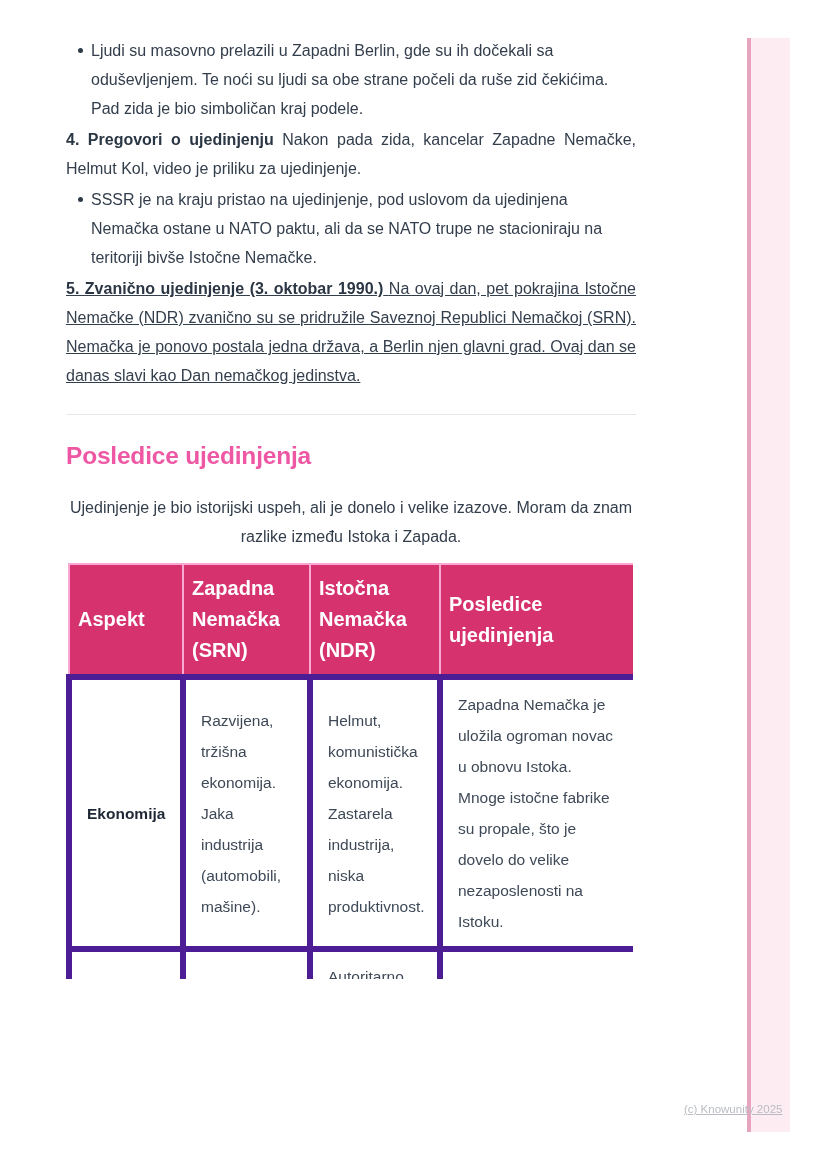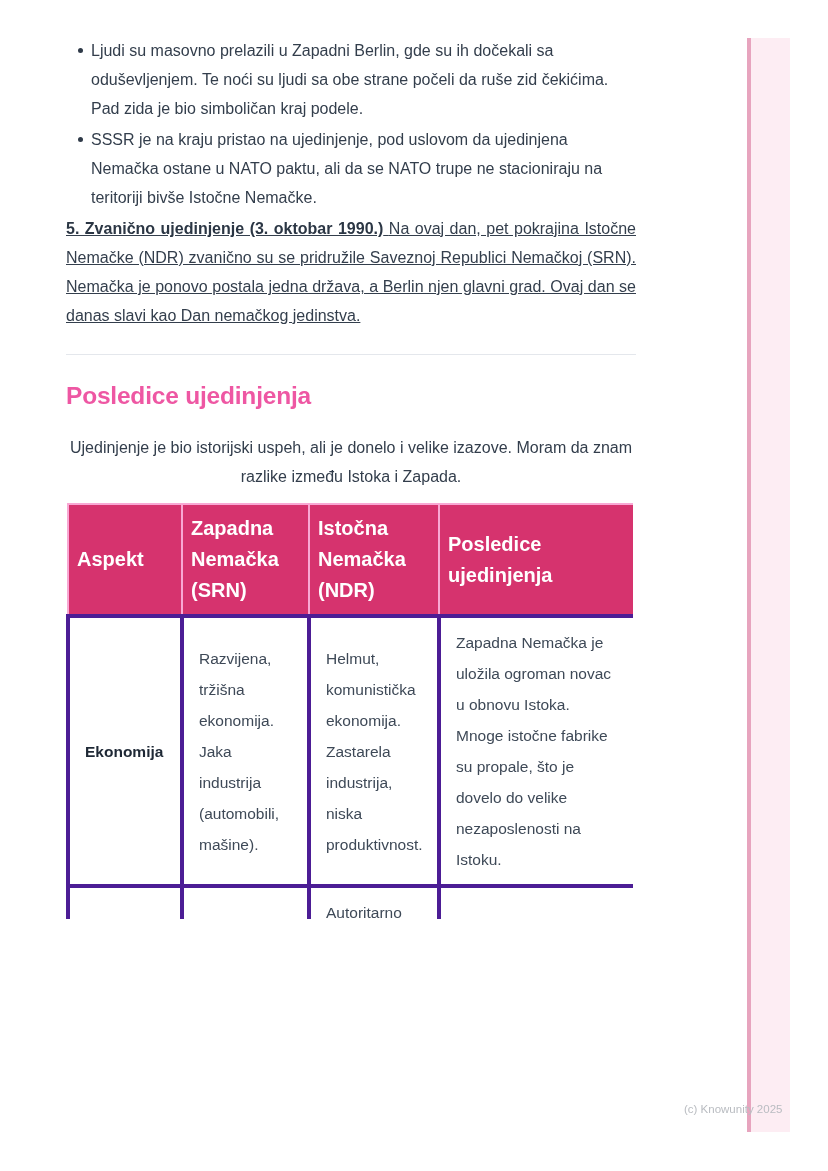--- a/index.html
+++ b/index.html
@@ -68,55 +68,60 @@
     font-size: 20px; font-weight: 700; line-height: 31px;
     text-align: left;
     padding: 8px 8px;
     border: 2px solid #f9a8d4;
     vertical-align: middle;
   }
   table.cmp td {
     font-size: 15.5px; line-height: 31px;
     color: #3e4957;
     padding: 9px 15px;
-    border: 4px solid #4c1d95;
+    border: 6px solid #4c1d95;
     vertical-align: middle;
     background: #ffffff;
   }
   table.cmp td.aspect { font-weight: 700; color: #1e2835; }
   .side-strip {
     position: absolute;
     left: 747px; top: 38px;
     width: 43px; height: 1094px;
     box-sizing: border-box;
     background: var(--strip-light, #fdedf3);
     border-left: 4px solid var(--strip-dark, #e7a4be);
   }
   .watermark {
     position: absolute;
     left: 684px; top: 1102px;
     font-size: 11.5px; line-height: 15px;
     color: var(--watermark-gray, #b9bcc1);
     z-index: 5;
     white-space: nowrap;
+    text-decoration: underline;
   }
 </style>
 </head>
 <body style="--accent-pink: #ee57a3; --table-header-bg: #d6336e; --strip-light: #fdedf3; --strip-dark: #e7a4be; --watermark-gray: #b9bcc1;">
 
 <div class="side-strip"></div>
 
 <div class="watermark">(c) Knowunity 2025</div>
 
 <div class="content">
 
   <ul class="blist">
     <li><span>Ljudi su masovno prelazili u Zapadni Berlin, gde su ih dočekali sa oduševljenjem. Te noći su ljudi sa obe strane počeli da ruše zid čekićima. Pad zida je bio simboličan kraj podele.</span></li>
   </ul>
 
+  <p class="s4 justified">
+    <strong>4. Pregovori o ujedinjenju</strong>
+    <span>Nakon pada zida, kancelar Zapadne Nemačke, Helmut Kol, video je priliku za ujedinjenje.</span>
+  </p>
 
   <ul class="blist mid-list">
     <li><span>SSSR je na kraju pristao na ujedinjenje, pod uslovom da ujedinjena Nemačka ostane u NATO paktu, ali da se NATO trupe ne stacioniraju na teritoriji bivše Istočne Nemačke.</span><strong></strong><span></span></li>
   </ul>
 
   <p class="s5 justified">
     <strong>5. Zvanično ujedinjenje (3. oktobar 1990.)</strong>
     <span>Na ovaj dan, pet pokrajina Istočne Nemačke (NDR) zvanično su se pridružile Saveznoj Republici Nemačkoj (SRN). Nemačka je ponovo postala jedna država, a Berlin njen glavni grad. Ovaj dan se danas slavi kao Dan nemačkog jedinstva.</span>
   </p>
 

